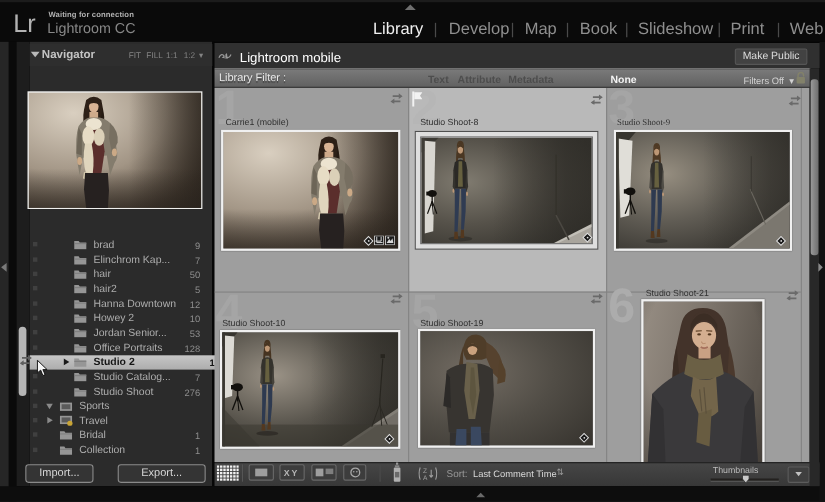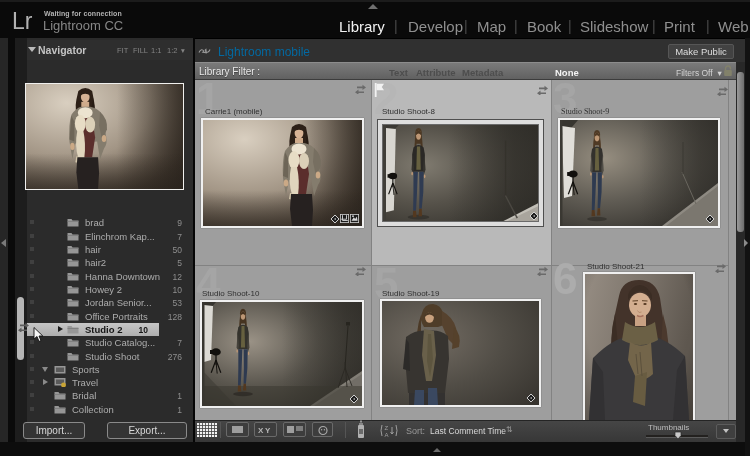--- a/index.html
+++ b/index.html
@@ -24,26 +24,26 @@
   #navhdr { left:27px; top:40px; width:166px; height:20px; background:#2e2e2e; }
   #navtri { left:28px; top:47px; width:0; height:0; border-left:4px solid transparent; border-right:4px solid transparent; border-top:5px solid #b9b9b9; }
   #navlbl { left:38px; top:44px; font-size:10.5px; font-weight:bold; color:#c4c4c4; }
   .navopt { top:46px; font-size:7.5px; color:#848484; }
   #navframe { left:25px; top:83px; width:159px; height:107px; background:#f0f0ee; padding:1px; }
   .frow { left:27px; width:166px; height:13px; }
   .frow .dot { position:absolute; left:3px; top:4px; width:4px; height:4px; background:#404040; }
   .frow .tri, #selrow .tri { position:absolute; width:0; height:0; }
   .fname { position:absolute; top:1px; font-size:9.5px; color:#adadad; white-space:nowrap; }
   .fcnt { position:absolute; right:11px; top:2px; font-size:8.5px; color:#8f8f8f; }
-  #selrow { left:27px; top:324px; width:132px; height:13px; background:linear-gradient(#c6c6c6,#adadad); }
+  #selrow { left:27px; top:324px; width:184px; height:13px; background:linear-gradient(#c6c6c6,#adadad); }
   #selrow .fname { color:#151515; font-weight:bold; }
   #selrow .fcnt { color:#151515; font-weight:bold; }
   .btn { top:422px; height:17px; background:#343434; border:1px solid #8a8a8a; border-radius:3px; color:#d8d8d8; font-size:10px; text-align:center; line-height:15px; }
   #mobar { left:195px; top:39px; width:555px; height:23px; background:#303030; }
-  #mobarlbl { left:218px; top:45px; font-size:12px; color:#0369a1; }
+  #mobarlbl { left:218px; top:45px; font-size:12px; color:#ffffff; }
   #mkpub { left:668px; top:44px; width:66px; height:15px; background:#424242; border:1px solid #565656; border-radius:2px; color:#dedede; font-size:9.5px; text-align:center; line-height:13px; }
   #filterbar { left:195px; top:62px; width:542px; height:18px; background:linear-gradient(#7a7a7a,#616161); border-top:1px solid #8c8c8c; border-bottom:1px solid #3c3c3c; }
   #libfil { left:199px; top:66px; font-size:10px; color:#e8e8e8; text-shadow:0 1px 1px rgba(0,0,0,.4); }
   .filopt { top:67px; font-size:9.5px; color:#4d4d4d; font-weight:bold; }
   .filopt.on { color:#f4f4f4; }
   #filoff { left:676px; top:68px; font-size:8.5px; color:#d2d2d2; }
   #grid { left:195px; top:80px; width:541px; height:340px; background:#9e9e9e; overflow:hidden; }
   .cellnum { position:absolute; font-size:44px; font-weight:bold; color:#a8a8a8; }
   .plabel { position:absolute; font-size:8px; color:#303030; white-space:nowrap; }
   .pframe { position:absolute; border:2px solid #f0f0f0; box-shadow:0 0 1px rgba(0,0,0,.5); font-size:0; line-height:0; }

